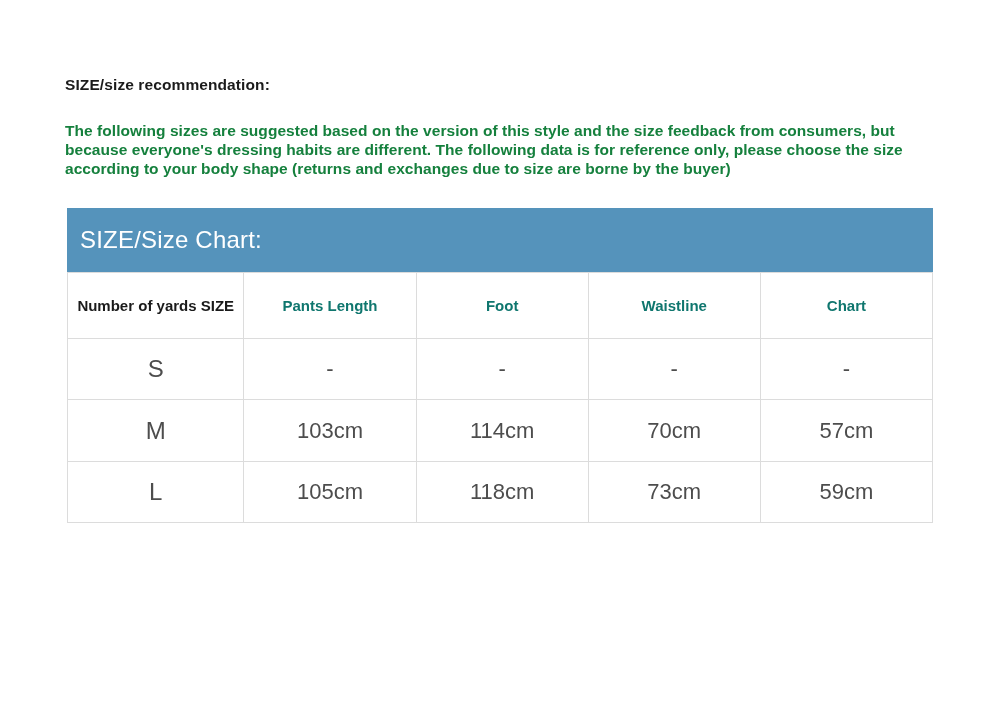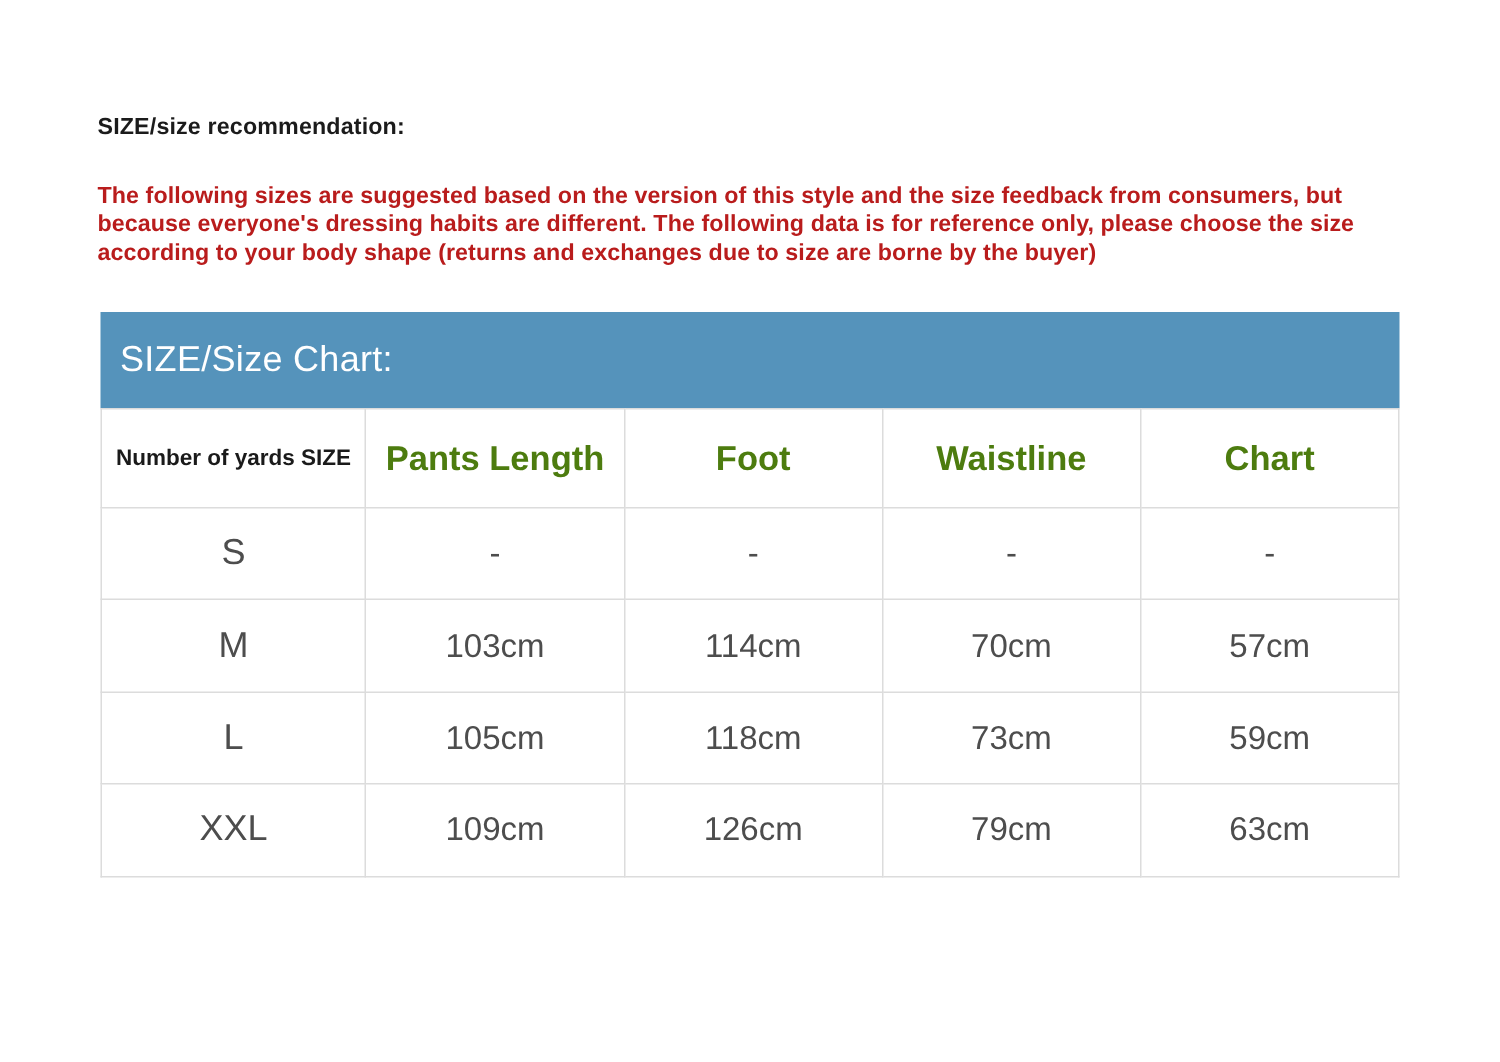--- a/index.html
+++ b/index.html
@@ -25,21 +25,21 @@
     color: #1b1b1b;
     letter-spacing: 0.1px;
   }
   .rec-text {
     position: absolute;
     left: 65px;
     top: 121px;
     width: 870px;
     font-size: 15.5px;
     font-weight: bold;
-    color: #b91c1c;
+    color: #15803d;
     line-height: 19px;
     letter-spacing: 0.05px;
   }
   .banner {
     position: absolute;
     left: 67px;
     top: 208px;
     width: 866px;
     height: 64px;
     background: #5593BB;
@@ -64,23 +64,23 @@
   .size-table th, .size-table td {
     border: 1px solid #dcdcdc;
     text-align: center;
     vertical-align: middle;
     background: #ffffff;
   }
   .size-table thead tr { height: 66px; }
   .size-table tbody tr { height: 61.4px; }
   .col-first { width: 20.4%; }
   .head-cell {
-    font-size: 23px;
+    font-size: 15px;
     font-weight: bold;
-    color: #4d7c0f;
+    color: #0f766e;
   }
   .head-cell-first {
     font-size: 15px;
     font-weight: bold;
     color: #1a1a1a;
   }
   .size-cell {
     font-size: 24px;
     font-weight: normal;
     color: #4d4d4d;
@@ -135,23 +135,16 @@
         <td class="value-cell">70cm</td>
         <td class="value-cell">57cm</td>
       </tr>
       <tr>
         <td class="size-cell">L</td>
         <td class="value-cell">105cm</td>
         <td class="value-cell">118cm</td>
         <td class="value-cell">73cm</td>
         <td class="value-cell">59cm</td>
       </tr>
-      <tr>
-        <td class="size-cell">XXL</td>
-        <td class="value-cell">109cm</td>
-        <td class="value-cell">126cm</td>
-        <td class="value-cell">79cm</td>
-        <td class="value-cell">63cm</td>
-      </tr>
     </tbody>
   </table>
 
 </div>
 
 </body></html>

